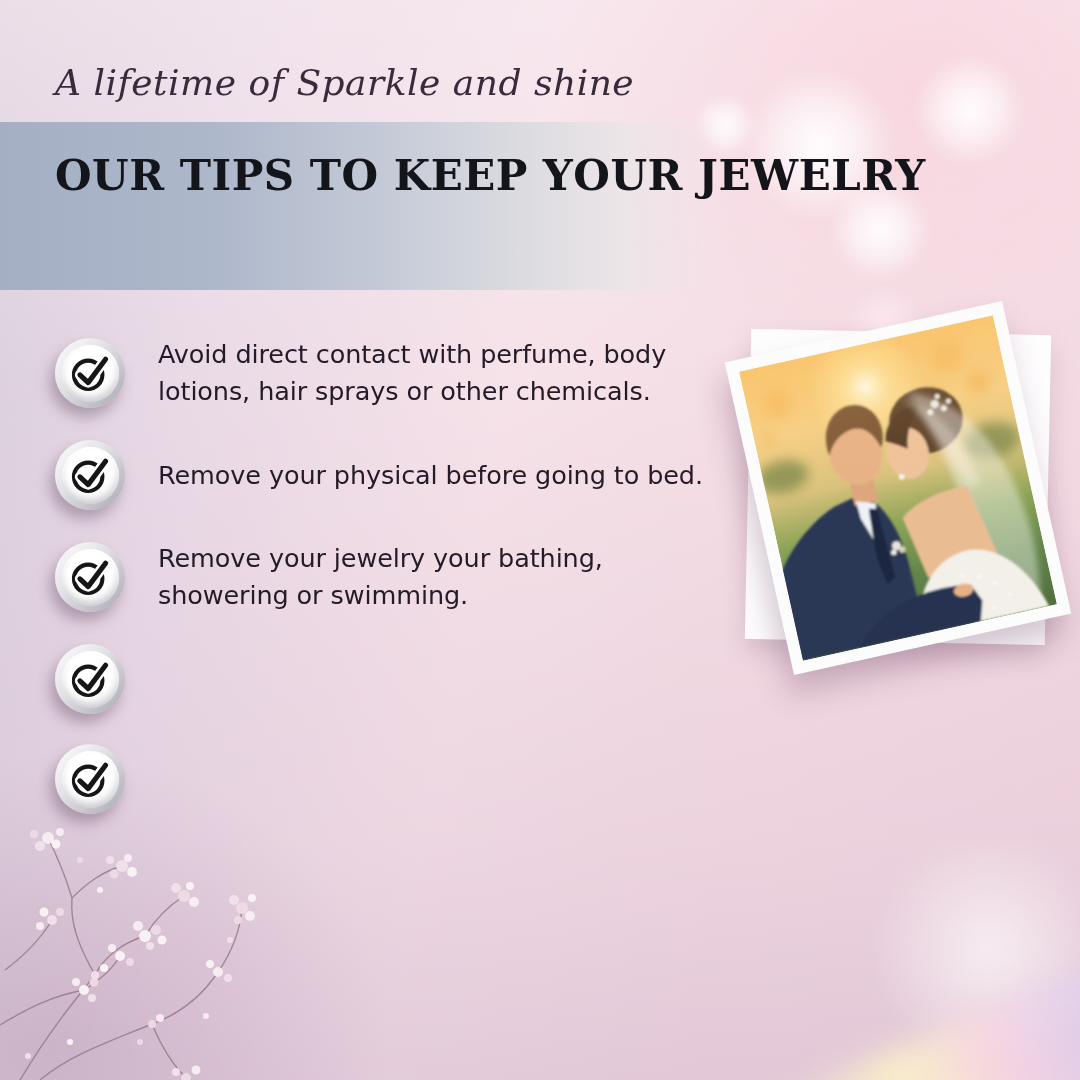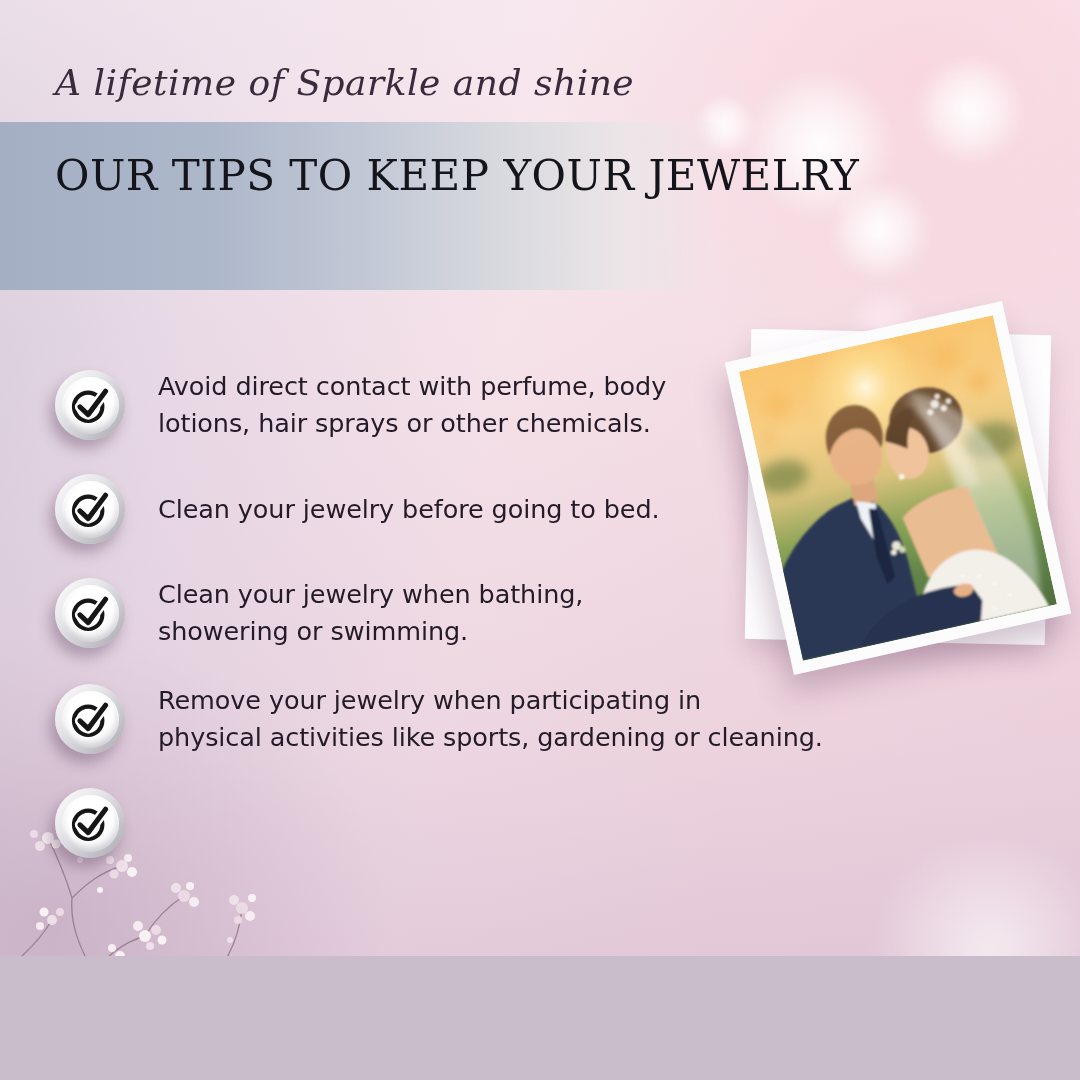--- a/index.html
+++ b/index.html
@@ -1,42 +1,42 @@
 <!DOCTYPE html>
 <html><head>
 <meta charset="utf-8">
 <style>
   html,body{margin:0;padding:0;background:#c9bccb;}
   .canvas{
-    position:relative;width:1080px;height:956px;overflow:hidden;
+    position:relative;width:1080px;height:1080px;overflow:hidden;
     font-family:"DejaVu Sans",sans-serif;
     background:
       radial-gradient(520px 420px at 85% 8%, rgba(250,205,216,.55), rgba(250,205,216,0) 70%),
       radial-gradient(480px 420px at 5% 97%, rgba(178,148,172,.38), rgba(178,148,172,0) 70%),
       linear-gradient(180deg, rgba(249,236,242,.55) 0%, rgba(240,222,233,0) 35%, rgba(203,173,198,.22) 78%, rgba(197,167,195,.38) 100%),
       linear-gradient(100deg, #d9cedc 0%, #e9dae6 20%, #f6e2e9 45%, #f5dde4 70%, #f3d9e2 100%);
   }
   
   .bokeh{position:absolute;border-radius:50%;
     background:radial-gradient(circle,rgba(255,255,255,.95) 0%,rgba(255,255,255,.55) 38%,rgba(255,255,255,0) 72%);
     filter:blur(4px);z-index:0;}
   .bokeh.pinkish{background:radial-gradient(circle,rgba(255,236,244,.9) 0%,rgba(255,236,244,0) 70%);}
   
   .tagline{position:absolute;left:55px;top:62px;z-index:2;
     font-family:"DejaVu Serif",serif;font-style:italic;font-size:36px;
     letter-spacing:.5px;color:#3a2b3c;}
   
   .banner{position:absolute;left:0;top:122px;width:724px;height:168px;z-index:1;
     background:linear-gradient(90deg,#a4afc4 0%,#aeb8cb 30%,#c3c9d6 52%,#d9dadf 70%,#ece5e8 86%,rgba(244,233,236,0) 100%);}
   .title{position:absolute;left:55px;top:146px;z-index:2;
-    font-family:"DejaVu Serif",serif;font-weight:400;font-size:42px;line-height:60px;
+    font-family:"DejaVu Serif",serif;font-weight:700;font-size:42px;line-height:60px;
     letter-spacing:.5px;color:#14141b;white-space:nowrap;}
   
   .tips{position:absolute;left:55px;top:336px;width:880px;z-index:2;}
-  .tip-row{display:flex;align-items:center;gap:33px;margin-bottom:30px;margin-top:32px;}
+  .tip-row{display:flex;align-items:center;gap:33px;margin-bottom:30px;}
   .check-btn{flex:0 0 auto;width:70px;height:70px;border-radius:50%;
     background:linear-gradient(135deg,#ffffff 0%,#e3e3e7 40%,#a8a8af 100%);
     box-shadow:-5px 9px 14px rgba(92,62,92,.38);
     display:flex;align-items:center;justify-content:center;}
   .check-face{width:57px;height:57px;border-radius:50%;
     background:radial-gradient(circle at 42% 32%, #ffffff 52%, #f1f1f4 74%, #d8d8de 100%);
     box-shadow:inset 0 2px 3px rgba(255,255,255,.95), inset 0 -4px 7px rgba(40,40,60,.18);
     display:flex;align-items:center;justify-content:center;}
   .tip-text{font-size:25.5px;line-height:37px;letter-spacing:-.1px;color:#241b28;white-space:pre-line;}
   
@@ -94,47 +94,45 @@
     <div class="tip-row">
       <div class="check-btn">
           <div class="check-face">
         <svg width="44" height="44" viewBox="0 0 48 48">
               <circle cx="22" cy="26" r="15.5" fill="none" stroke="#161616" stroke-width="4.5"></circle>
               <path d="M13 26 L22 34.5 L41 9" fill="none" stroke="#ffffff" stroke-width="11" stroke-linecap="round" stroke-linejoin="round"></path>
               <path d="M13 26 L22 34.5 L41 9" fill="none" stroke="#161616" stroke-width="5.5" stroke-linecap="round" stroke-linejoin="round"></path>
             </svg>
       </div>
         </div>
-      <div class="tip-text">Clean your jewelry before going to bed.</div>
-    </div>
-    <div class="tip-row">
-      <div class="check-btn">
-          <div class="check-face">
-        <svg width="44" height="44" viewBox="0 0 48 48">
-              <circle cx="22" cy="26" r="15.5" fill="none" stroke="#161616" stroke-width="4.5"></circle>
-              <path d="M13 26 L22 34.5 L41 9" fill="none" stroke="#ffffff" stroke-width="11" stroke-linecap="round" stroke-linejoin="round"></path>
-              <path d="M13 26 L22 34.5 L41 9" fill="none" stroke="#161616" stroke-width="5.5" stroke-linecap="round" stroke-linejoin="round"></path>
-            </svg>
-      </div>
-        </div>
-      <div class="tip-text">Clean your jewelry when bathing,
+      <div class="tip-text">Remove your physical before going to bed.</div>
+    </div>
+    <div class="tip-row">
+      <div class="check-btn">
+          <div class="check-face">
+        <svg width="44" height="44" viewBox="0 0 48 48">
+              <circle cx="22" cy="26" r="15.5" fill="none" stroke="#161616" stroke-width="4.5"></circle>
+              <path d="M13 26 L22 34.5 L41 9" fill="none" stroke="#ffffff" stroke-width="11" stroke-linecap="round" stroke-linejoin="round"></path>
+              <path d="M13 26 L22 34.5 L41 9" fill="none" stroke="#161616" stroke-width="5.5" stroke-linecap="round" stroke-linejoin="round"></path>
+            </svg>
+      </div>
+        </div>
+      <div class="tip-text">Remove your jewelry your bathing,
 showering or swimming.</div>
     </div>
     <div class="tip-row">
       <div class="check-btn">
           <div class="check-face">
         <svg width="44" height="44" viewBox="0 0 48 48">
               <circle cx="22" cy="26" r="15.5" fill="none" stroke="#161616" stroke-width="4.5"></circle>
               <path d="M13 26 L22 34.5 L41 9" fill="none" stroke="#ffffff" stroke-width="11" stroke-linecap="round" stroke-linejoin="round"></path>
               <path d="M13 26 L22 34.5 L41 9" fill="none" stroke="#161616" stroke-width="5.5" stroke-linecap="round" stroke-linejoin="round"></path>
             </svg>
       </div>
         </div>
-      <div class="tip-text">Remove your jewelry when participating in
-physical activities like sports, gardening or cleaning.</div>
     </div>
     <div class="tip-row">
       <div class="check-btn">
           <div class="check-face">
         <svg width="44" height="44" viewBox="0 0 48 48">
               <circle cx="22" cy="26" r="15.5" fill="none" stroke="#161616" stroke-width="4.5"></circle>
               <path d="M13 26 L22 34.5 L41 9" fill="none" stroke="#ffffff" stroke-width="11" stroke-linecap="round" stroke-linejoin="round"></path>
               <path d="M13 26 L22 34.5 L41 9" fill="none" stroke="#161616" stroke-width="5.5" stroke-linecap="round" stroke-linejoin="round"></path>
             </svg>
       </div>

